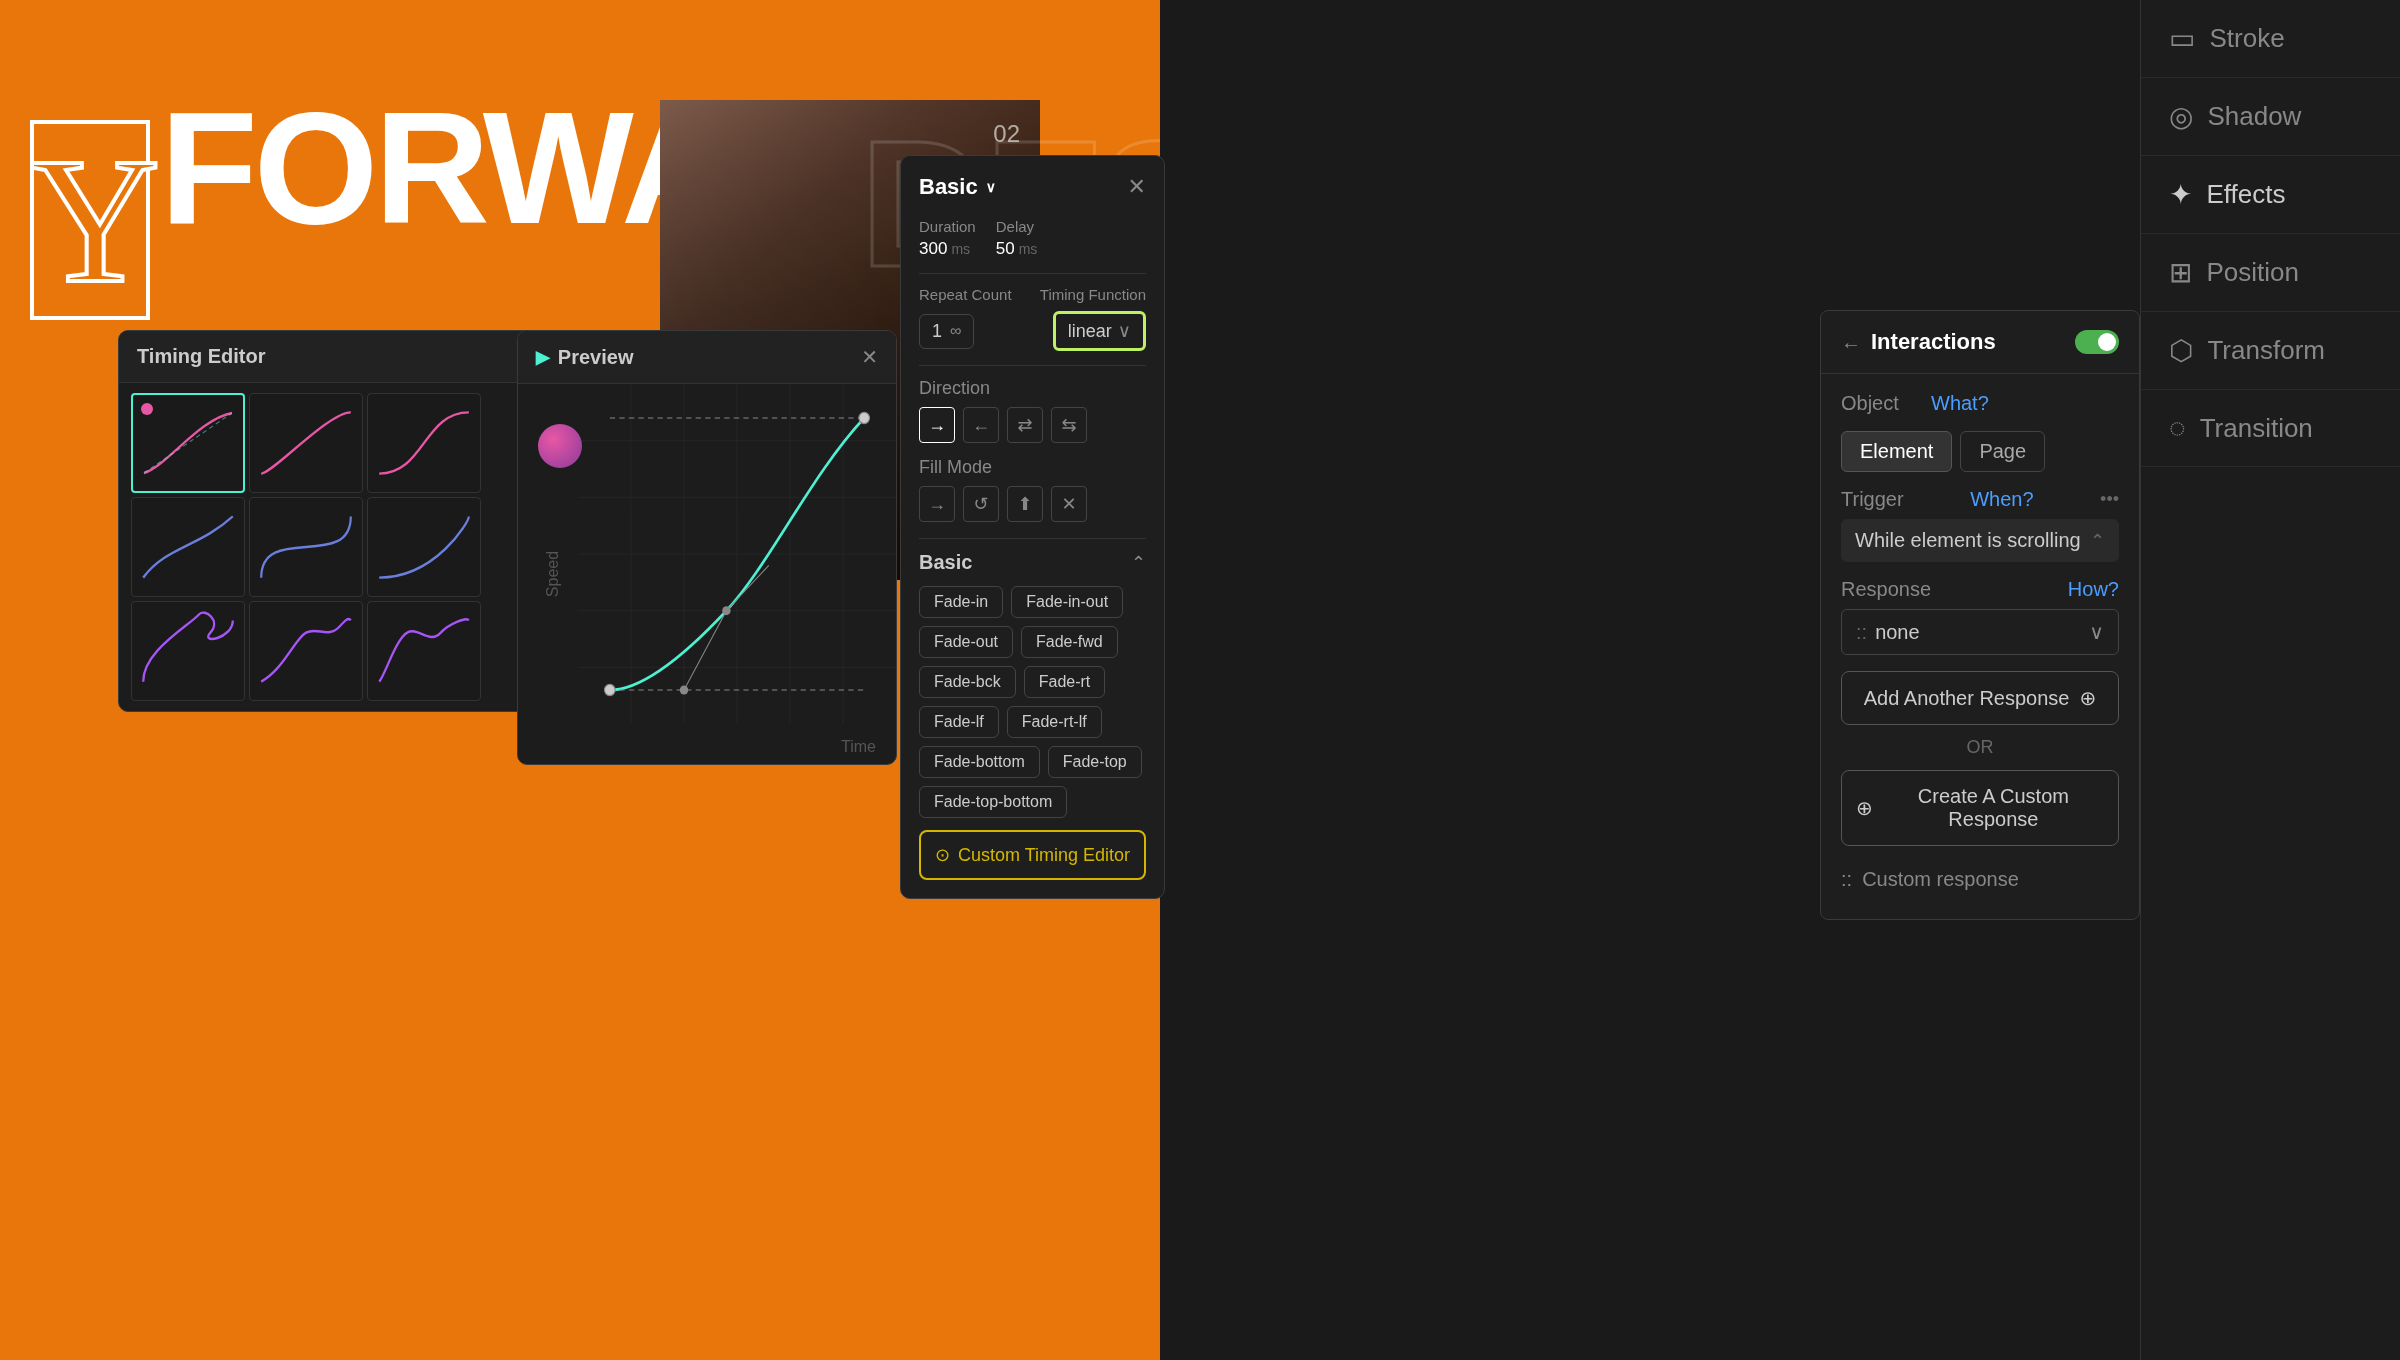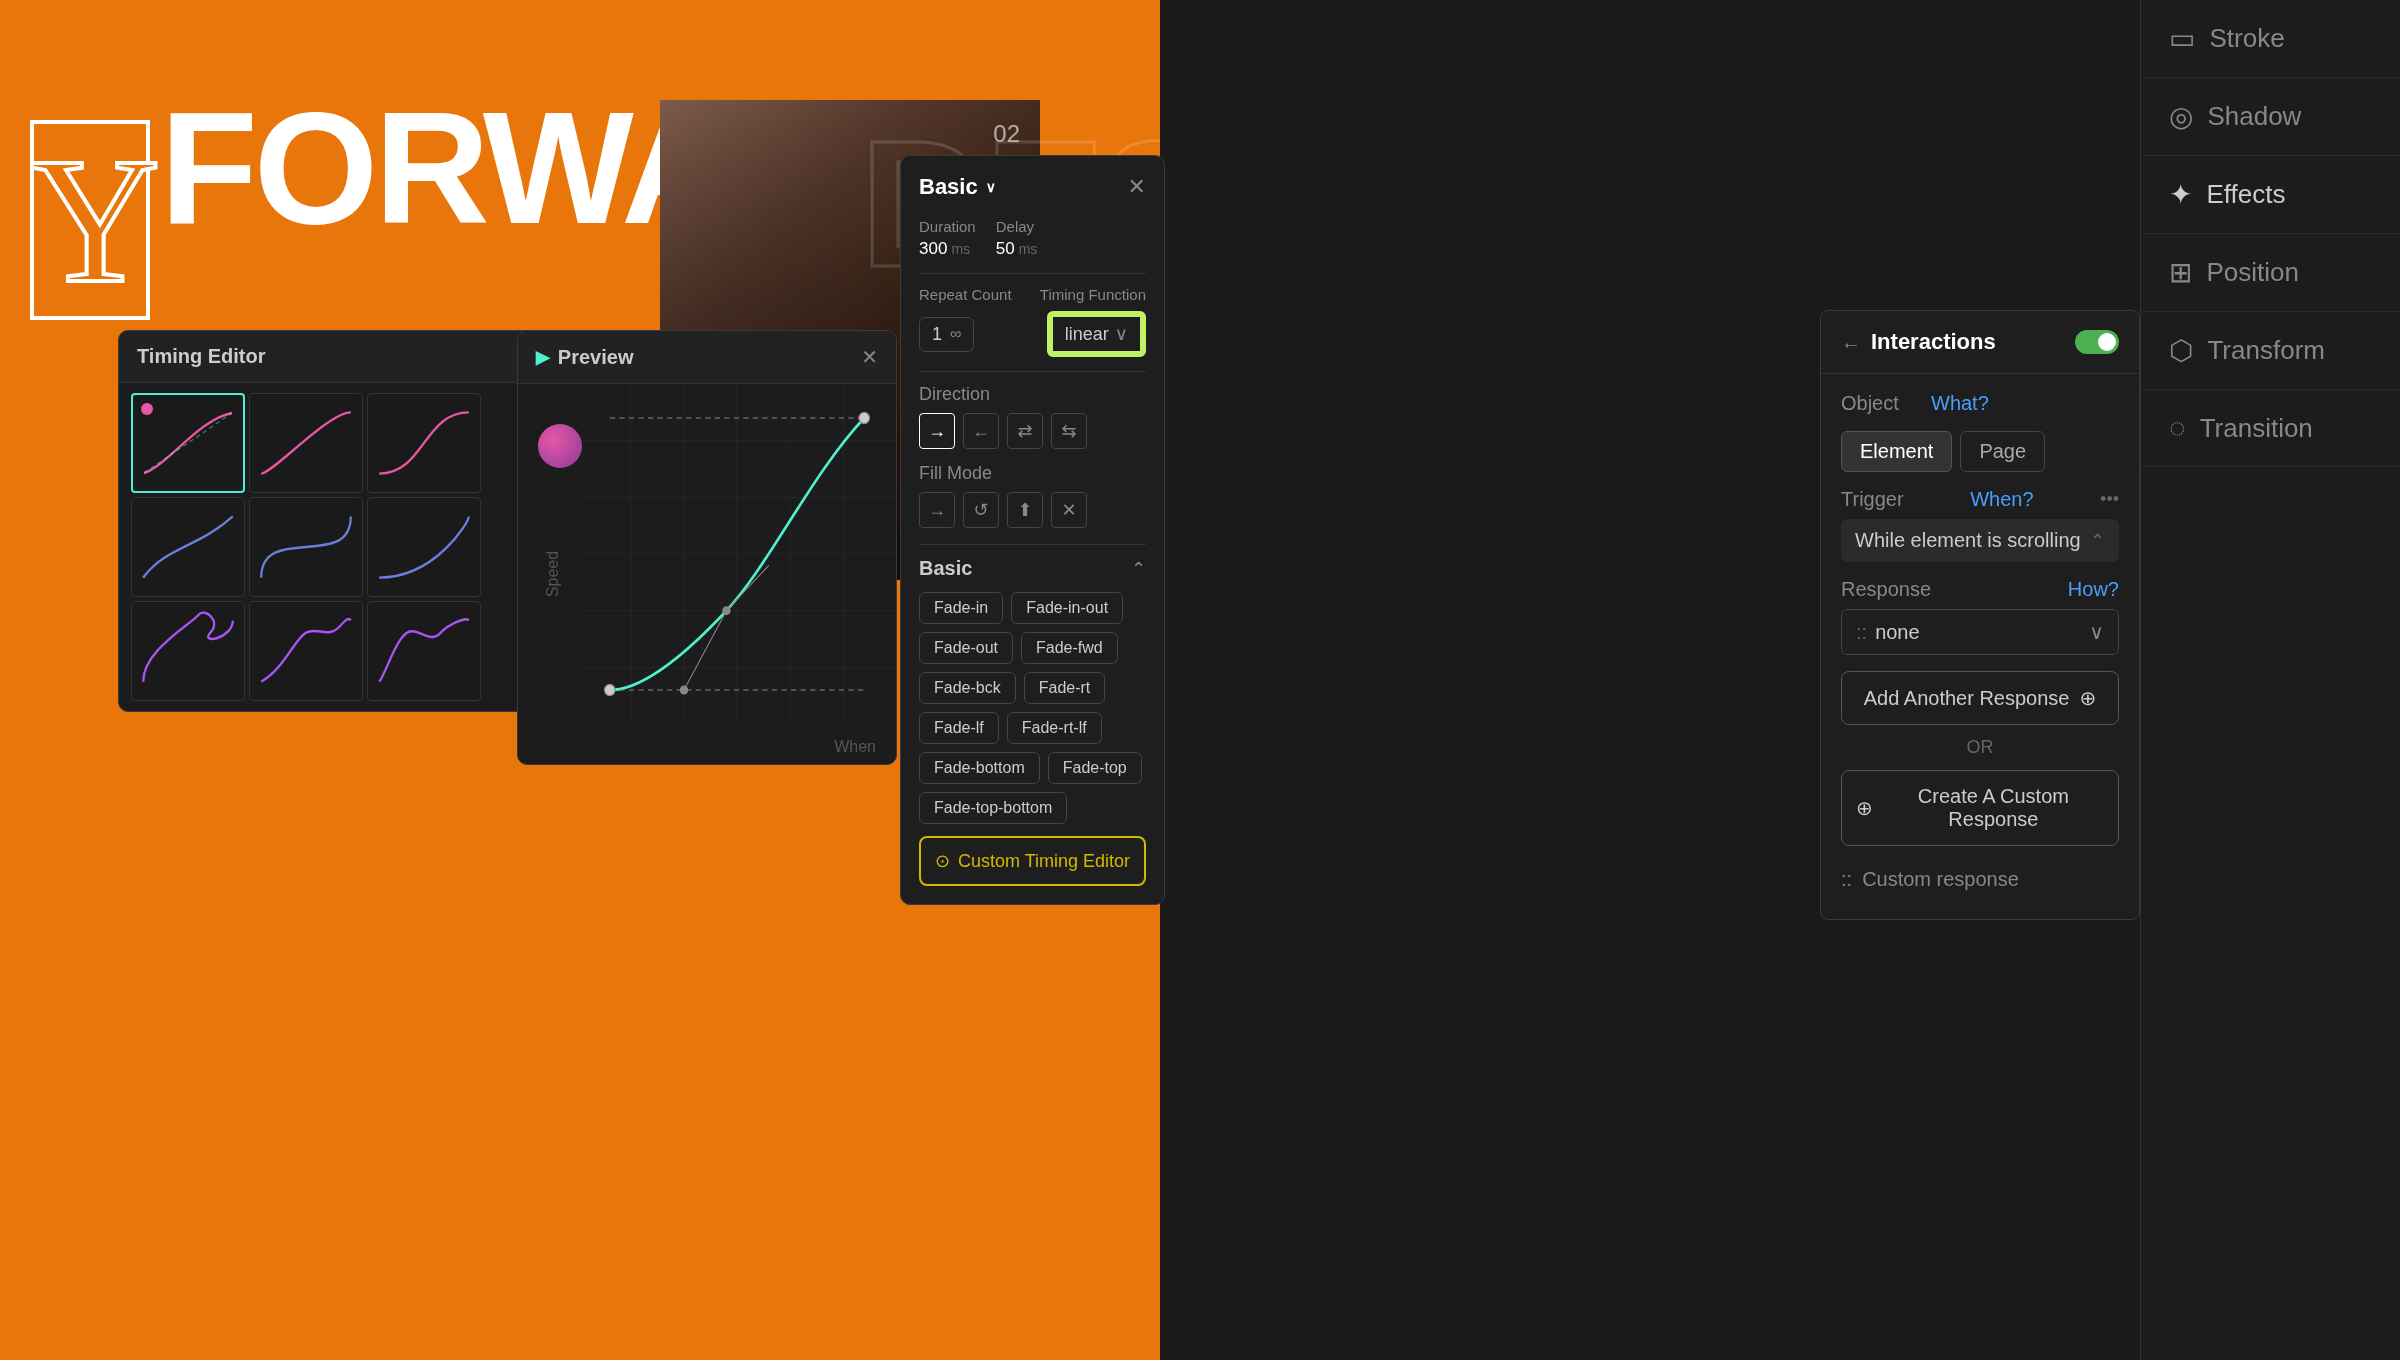--- a/index.html
+++ b/index.html
@@ -151,21 +151,21 @@
     }
     .basic-close { color: #888; font-size: 22px; cursor: pointer; }
 
     .count-box {
       display: flex; align-items: center; gap: 8px;
       padding: 6px 12px; border: 1px solid #444; border-radius: 6px;
       color: #ccc; font-size: 18px;
     }
     .timing-box {
       display: flex; align-items: center; gap: 6px;
-      padding: 6px 12px; border: 6px solid #bef264; border-radius: 6px;
+      padding: 6px 12px; border: 3px solid #bef264; border-radius: 6px;
       color: #ccc; font-size: 18px; cursor: pointer;
     }
 
     .direction-row { margin-bottom: 14px; }
     .direction-label { color: #888; font-size: 18px; margin-bottom: 8px; }
     .direction-icons { display: flex; gap: 8px; }
     .dir-icon {
       width: 36px; height: 36px; border: 1px solid #444; border-radius: 4px;
       display: flex; align-items: center; justify-content: center;
       color: #888; font-size: 18px; cursor: pointer;
@@ -564,15 +564,15 @@
 
         <circle cx="30" cy="270" r="5" fill="#ccc" stroke="#888" stroke-width="1"></circle>
         <circle cx="270" cy="30" r="5" fill="#ccc" stroke="#888" stroke-width="1"></circle>
 
         <line x1="140" y1="200" x2="100" y2="270" stroke="#888" stroke-width="1"></line>
         <line x1="140" y1="200" x2="180" y2="160" stroke="#888" stroke-width="1"></line>
         <circle cx="100" cy="270" r="4" fill="#888"></circle>
         <circle cx="140" cy="200" r="4" fill="#888"></circle>
       </svg>
     </div>
-    <span class="preview-time-label">When</span>
+    <span class="preview-time-label">Time</span>
   </div>
 </div>
 
 </body></html>

